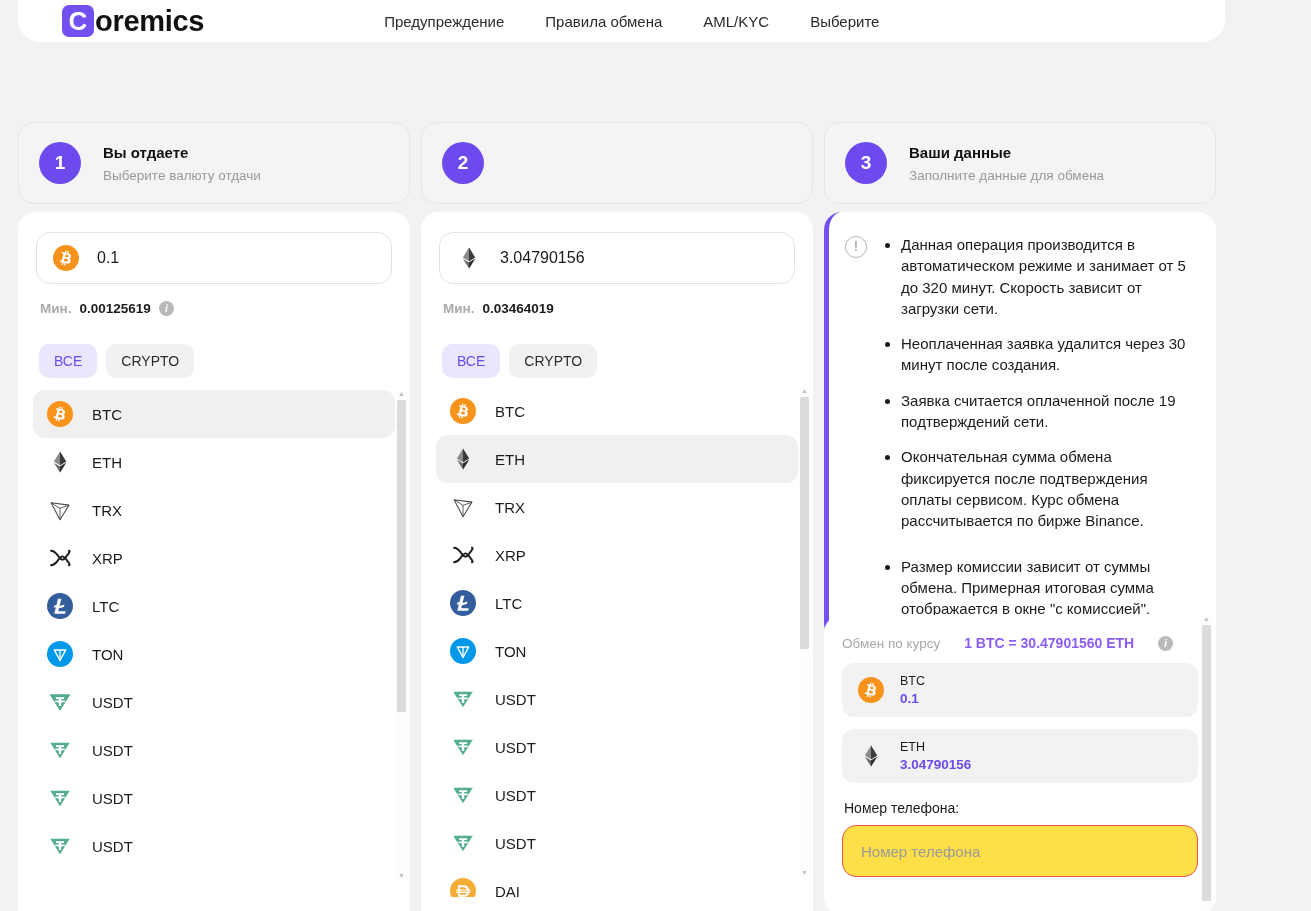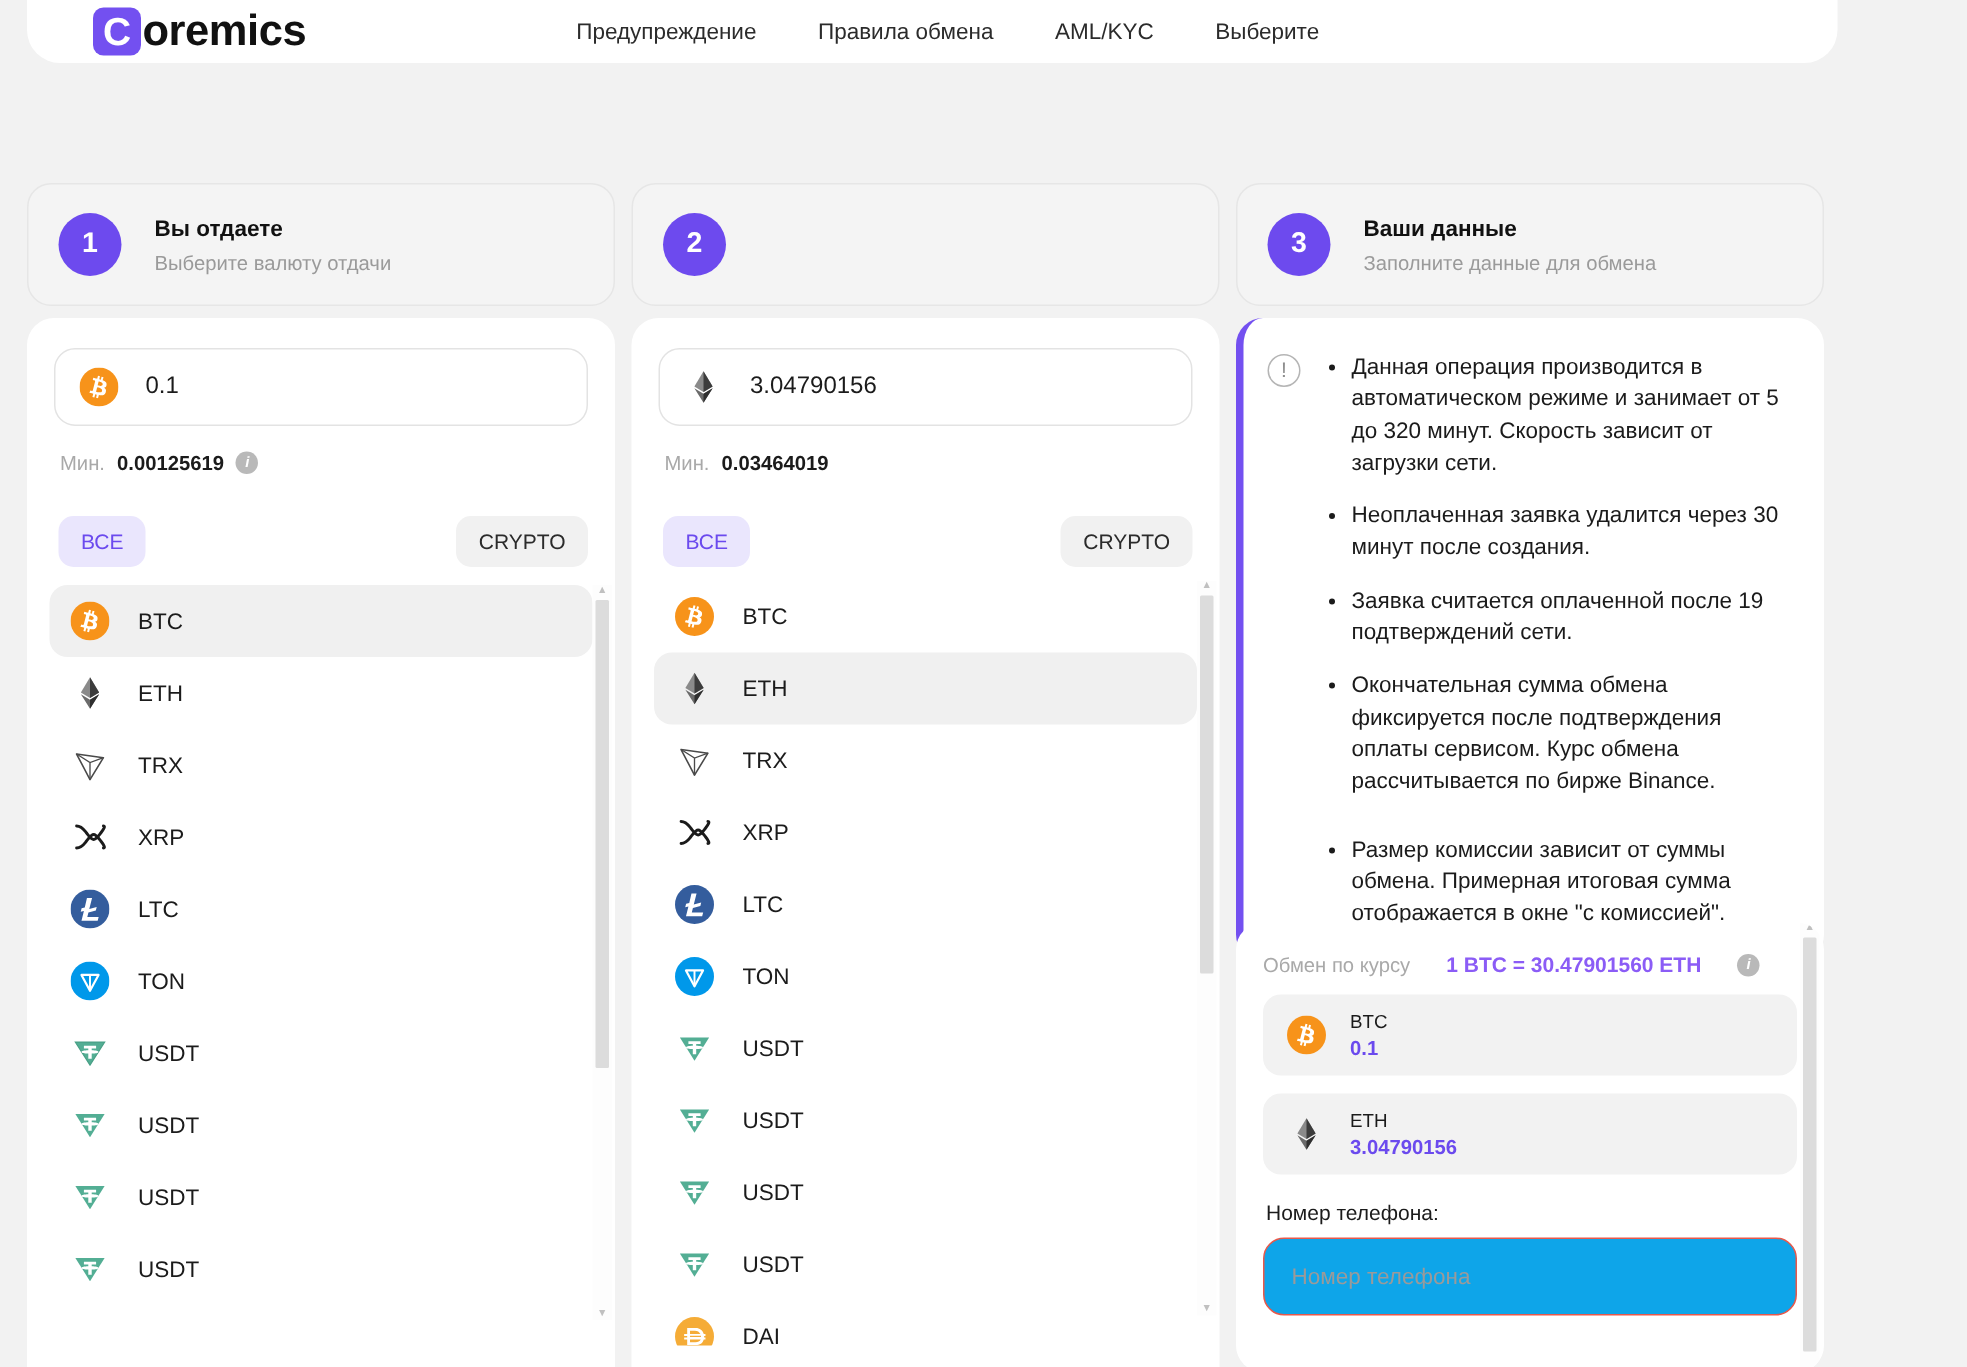--- a/index.html
+++ b/index.html
@@ -80,31 +80,31 @@
     border: 1px solid #e3e3e3;
     border-radius: 14px;
     display: flex; align-items: center;
     padding: 0 16px; gap: 18px;
   }
   .amount-val { font-size: 16px; color: #1b1b1b; }
   .min-row {
     display: flex; align-items: center; gap: 8px;
     margin-top: 17px; padding-left: 4px;
   }
-  .min-label { font-size: 13.5px; color: #a9a9a9; }
+  .min-label { font-size: 13.5px; color: #a9a9a9; font-weight: bold; }
   .min-val { font-size: 13.5px; color: #1b1b1b; font-weight: bold; }
   .info-dot {
     width: 15px; height: 15px; border-radius: 50%;
     background: #b9b9b9; color: #fff;
     font-size: 10px; font-style: italic; font-weight: bold;
     display: flex; align-items: center; justify-content: center;
   }
 
   
-  .tabs { display: flex; gap: 9px; margin-top: 28px; padding-left: 3px; justify-content: space-between; }
+  .tabs { display: flex; gap: 9px; margin-top: 28px; padding-left: 3px; }
   .tab {
     padding: 9px 15px; border-radius: 10px;
     font-size: 14px; color: #2b2b2b; background: #f1f1f1;
     cursor: pointer;
   }
   .tab.active { background: #eae6fd; color: #6b4aee; }
 
   
   .clist {
     margin-top: 12px;
@@ -178,21 +178,21 @@
   }
   .sum-texts { display: flex; flex-direction: column; gap: 3px; }
   .sum-sym { font-size: 12.5px; color: #1b1b1b; }
   .sum-amt { font-size: 13.5px; color: #6b4aee; font-weight: bold; }
   .phone-label {
     font-size: 14px; color: #1b1b1b; margin-top: 17px; padding-left: 2px;
   }
   .phone-input {
     margin-top: 9px; height: 52px; width: 100%;
     border: 1.4px solid #e8584a; border-radius: 14px;
-    background: #0ea5e9; outline: none;
+    background: #fde047; outline: none;
     padding: 0 18px; font-size: 15px; color: #1b1b1b;
     font-family: "Liberation Sans", sans-serif;
   }
   .phone-input::placeholder { color: #9a9a9a; }
 </style>
 </head>
 <body>
 
 <div class="header">
   <div class="logo">

